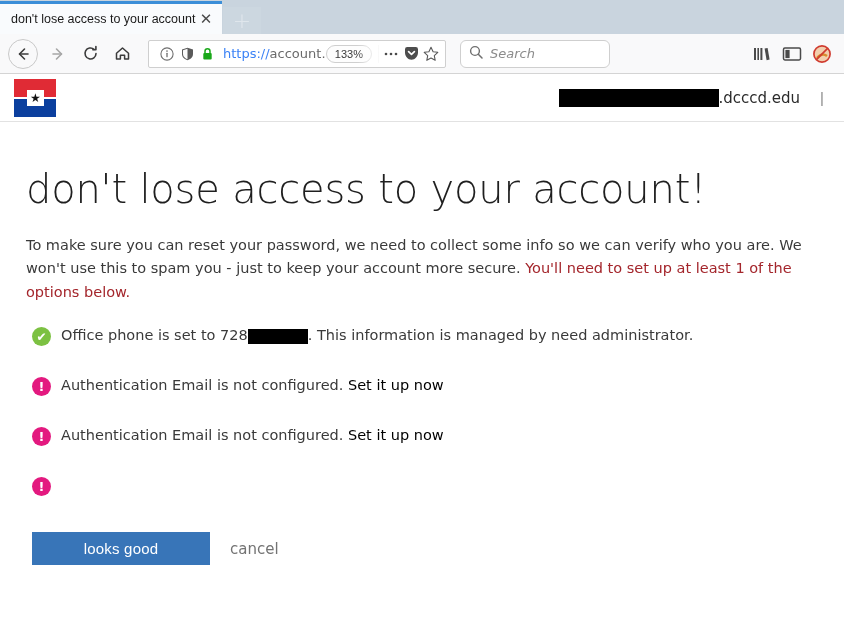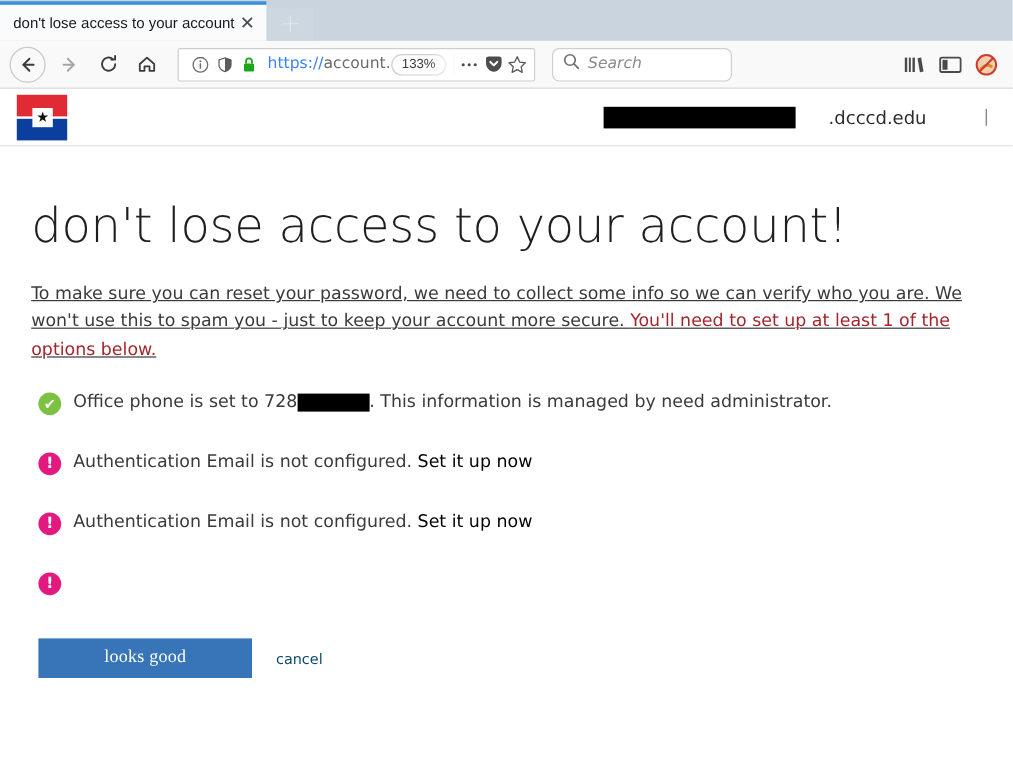--- a/index.html
+++ b/index.html
@@ -159,21 +159,21 @@
   .logo { width: 42px; height: 38px; position: relative; }
   .logo .red { position:absolute; left:0; top:0; width:42px; height:18px; background:#e02b35; }
   .logo .blue { position:absolute; left:0; top:20px; width:42px; height:18px; background:#0b3f9e; }
   .logo .white { position:absolute; left:13px; top:11px; width:17px; height:16px; background:#ffffff; }
   .logo .star {
     position:absolute; left:14px; top:11px; width:15px; height:16px;
     display:flex; align-items:center; justify-content:center;
     color:#111; font-size:12px; line-height:1;
     font-family:"DejaVu Sans", sans-serif;
   }
-  .header-right { margin-left:auto; display:flex; align-items:flex-start;gap:28px; }
+  .header-right { margin-left:auto; display:flex; align-items:flex-start; }
   .redact-bar { background:#000; display:inline-block; vertical-align:middle; }
   .domain-text { font-size:15px; color:#2b2b2b; font-family:"DejaVu Sans", sans-serif; }
   .header-divider { color:#8a8a8a; font-size:15px; margin:0 8px 0 20px; }
 
   .content { padding: 26px 26px 0 26px; }
 
   h1.page-title {
     font-size: 40px;
     font-weight: 300;
     color: #1f1f1f;
@@ -182,21 +182,20 @@
     margin-bottom: 22px;
     font-family: "DejaVu Sans", sans-serif;
   }
 
   p.intro {
     font-size: 14.5px;
     color: #3a3a3a;
     line-height: 1.62;
     max-width: 812px;
     font-family: "DejaVu Sans", sans-serif;
-    text-decoration: underline;
   }
   p.intro .warn { color: #a4262c; }
 
   .rows { margin-top: 22px; }
   .row {
     display: flex;
     align-items: flex-start;
     margin-bottom: 30px;
     font-size: 14.5px;
     color: #3a3a3a;
@@ -222,29 +221,29 @@
     margin-top: 36px;
     padding-left: 6px;
   }
   .btn-primary {
     background:#3875b8;
     color:#ffffff;
     border:none;
     width: 178px;
     height: 33px;
     font-size: 15px;
-    font-family: Liberation Serif, serif;
+    font-family: Liberation Sans, sans-serif;
     cursor:pointer;
     letter-spacing:0.2px;
   }
   .btn-cancel {
     background:none;
     border:none;
-    color:#0c4a6e;
-    font-size: 12px;
+    color:#737373;
+    font-size: 15px;
     font-family: "DejaVu Sans", sans-serif;
     margin-left: 20px;
     cursor:pointer;
   }
 </style>
 </head>
 <body>
 
 <div class="browser">
 

